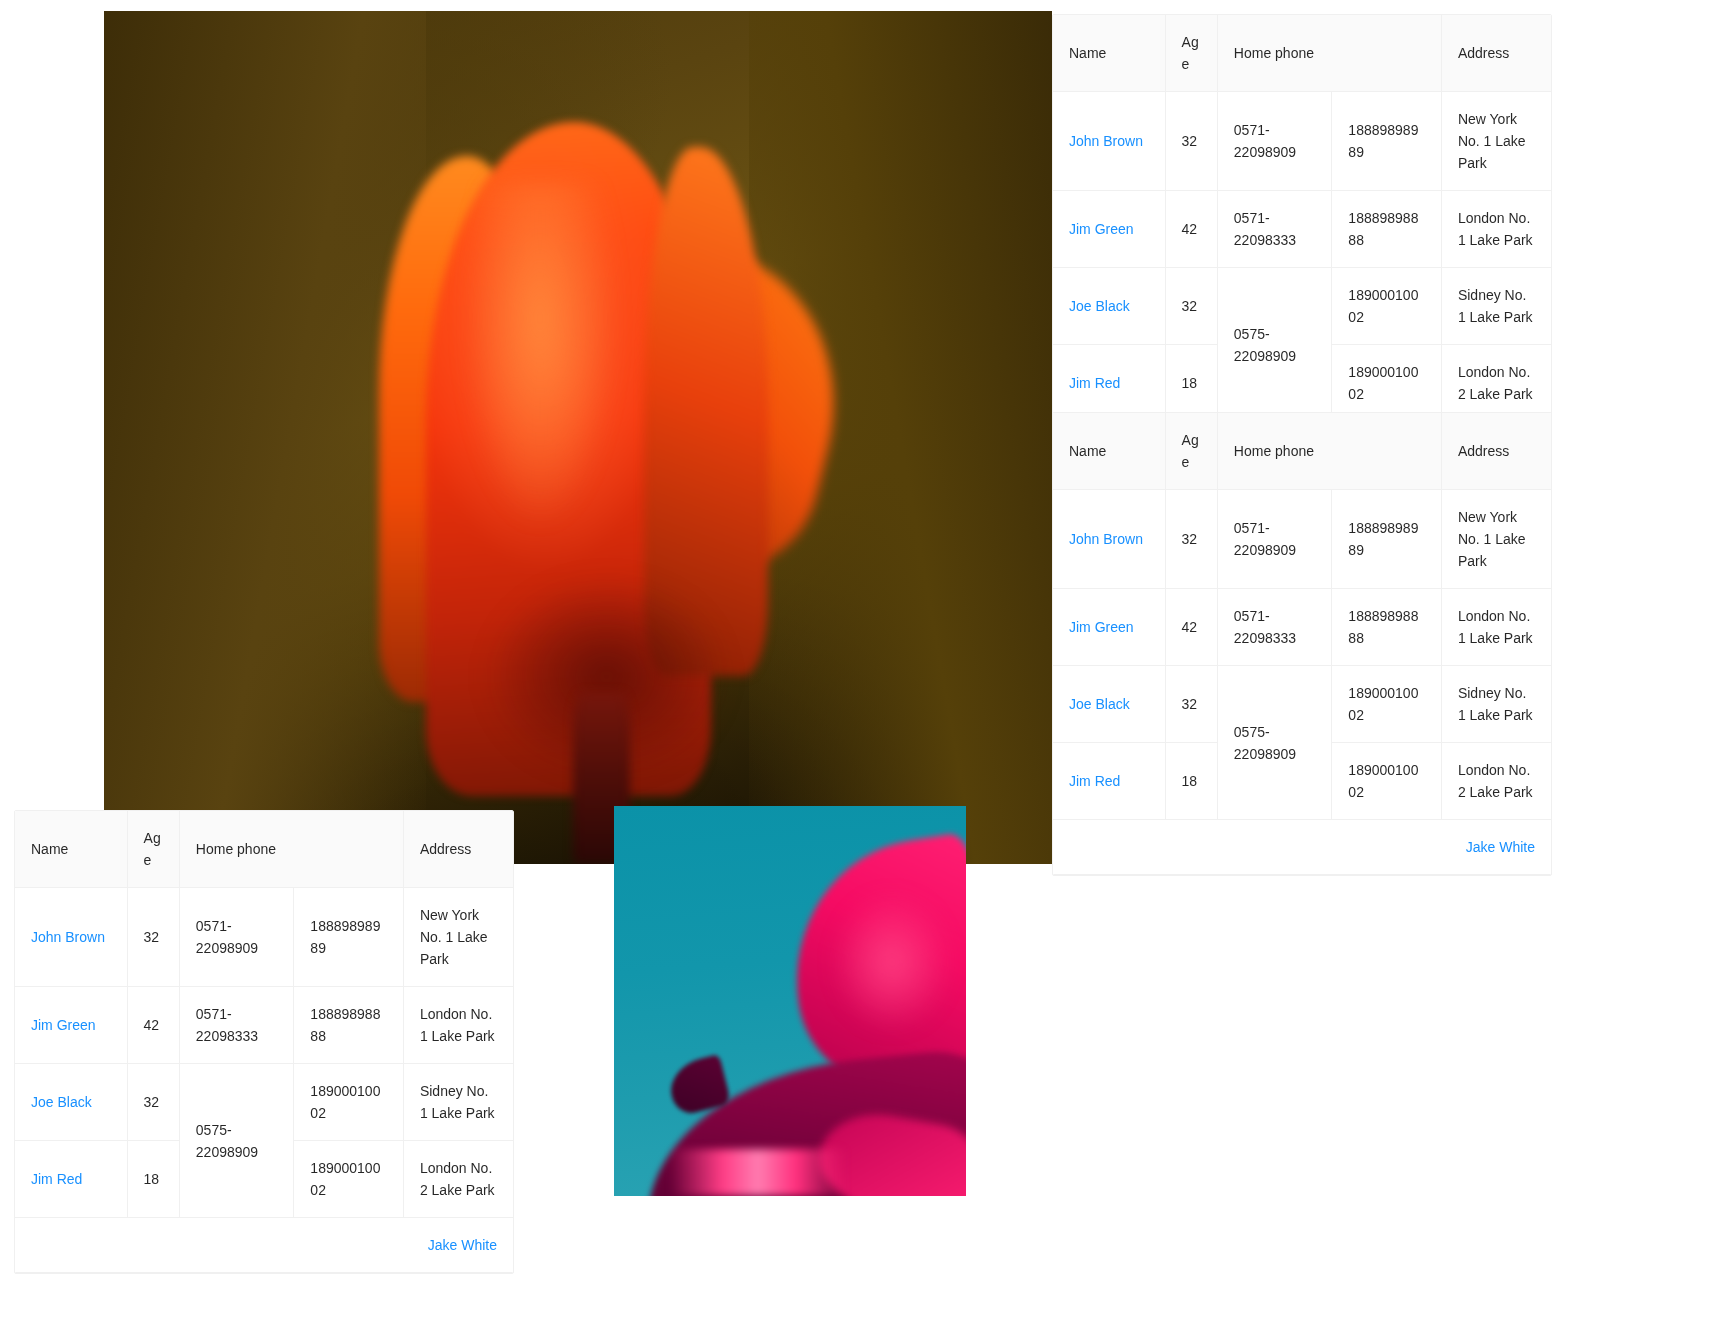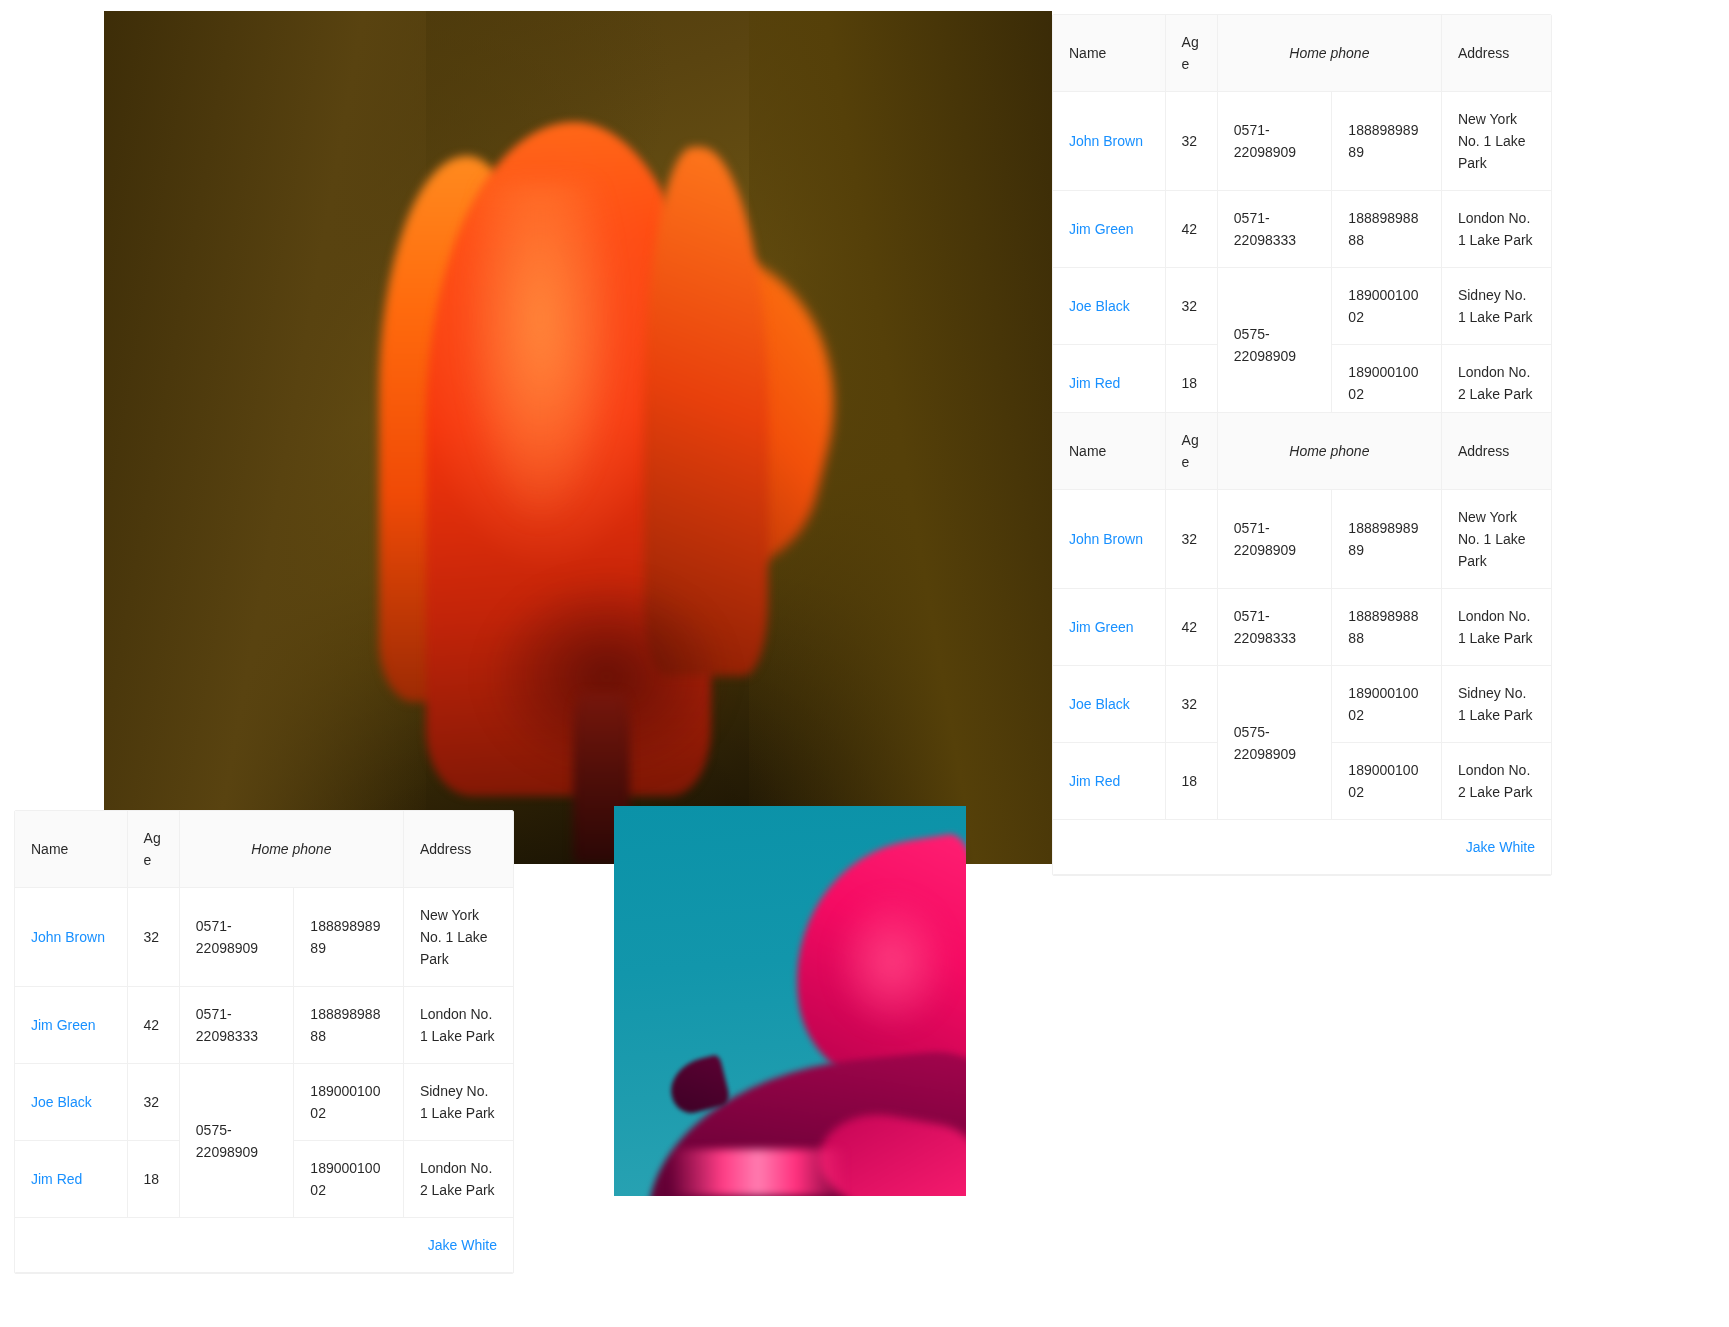--- a/index.html
+++ b/index.html
@@ -161,21 +161,21 @@
     vertical-align: middle;
     word-break: break-word;
   }
   table.ant-table thead th {
     background: #fafafa;
     color: rgba(0,0,0,0.85);
     font-weight: 500;
     text-align: left;
     border-bottom: 1px solid #f0f0f0;
   }
-  table.ant-table thead th.center { text-align: center; font-style: italic; }
+  table.ant-table thead th.center { text-align: left; }
   table.ant-table tbody td { color: rgba(0,0,0,0.85); }
   table.ant-table tr > *:last-child { border-right: 0; }
   table.ant-table tbody tr:last-child > td { border-bottom: 1px solid #f0f0f0; }
   .cell-link { color: #1890ff; cursor: pointer; text-decoration: none; }
   .tbl-outer { border: 1px solid #f0f0f0; border-radius: 2px; overflow: hidden; background: #0c4a6e; }
   td.footer-cell { padding: 16px; text-align: right; }
 
   
   col.c-name  { width: 22.5%; }
   col.c-age   { width: 10.5%; }

